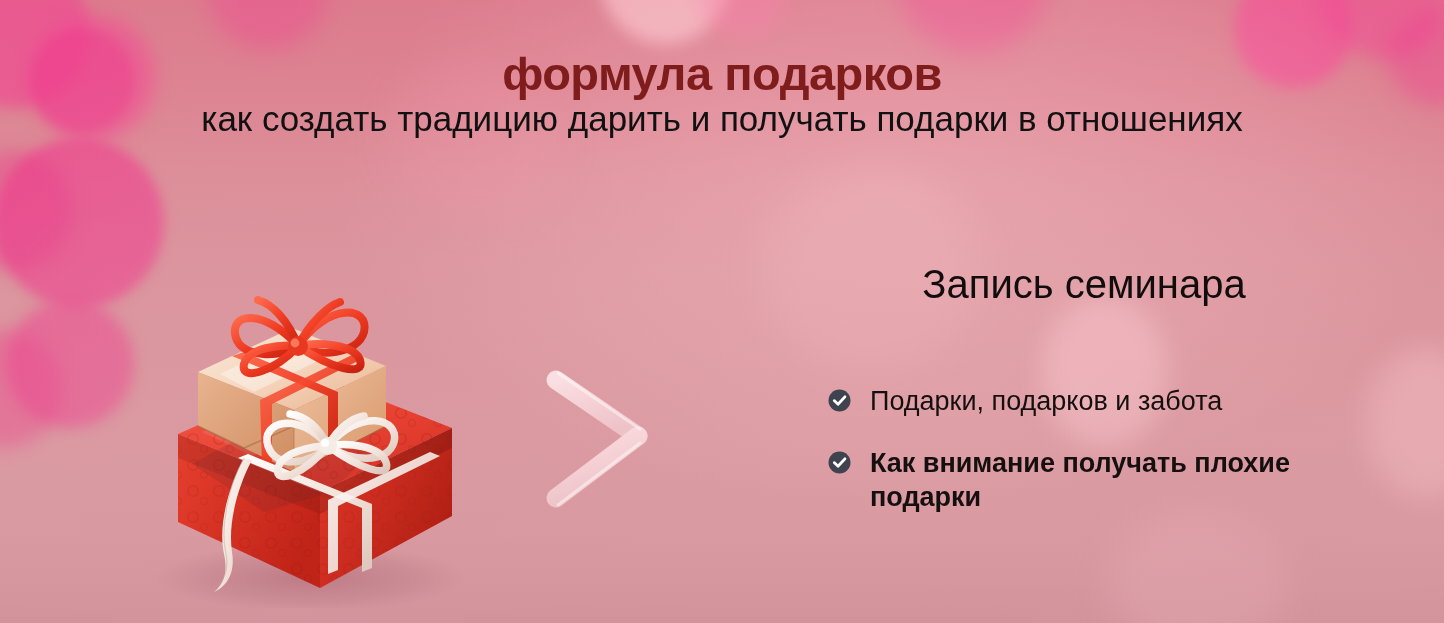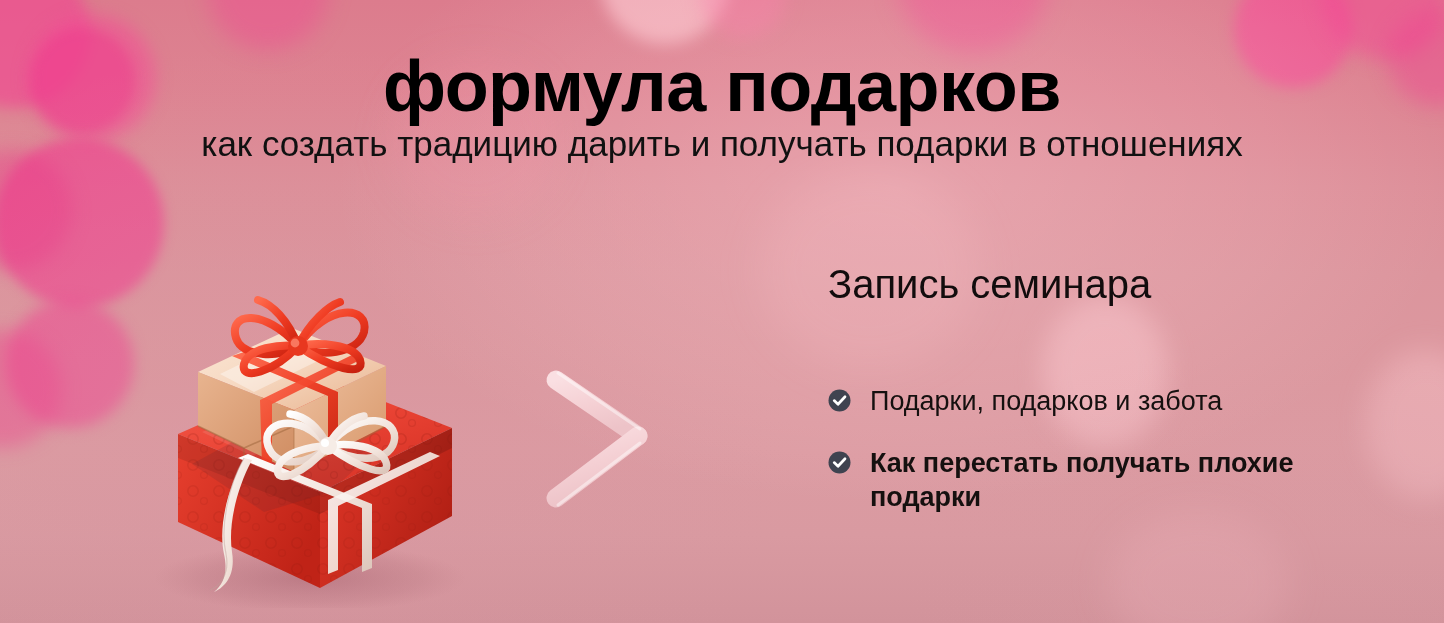--- a/index.html
+++ b/index.html
@@ -47,23 +47,23 @@
 
   
   .title-block {
     position: absolute;
     left: 0;
     top: 50px;
     width: 1444px;
     text-align: center;
   }
   .main-title {
-    font-size: 72px;
+    font-size: 47px;
     font-weight: bold;
-    color: #000000;
+    color: #7f1d1d;
     letter-spacing: -0.5px;
     line-height: 1.0;
     white-space: nowrap;
   }
   .sub-title {
     margin-top: 4px;
     font-size: 35px;
     font-weight: normal;
     color: #111111;
     line-height: 1.05;
@@ -94,20 +94,21 @@
   .right-col {
     position: absolute;
     left: 828px;
     top: 262px;
     width: 580px;
   }
   .seminar-heading {
     font-size: 40px;
     font-weight: normal;
     color: #120c0d;
+    text-align: center;
     width: 512px;
     margin: 0 0 0 0;
     line-height: 1.1;
   }
   .bullets {
     margin-top: 78px;
     list-style: none;
     padding: 0;
   }
   .bullet {
@@ -317,19 +318,19 @@
       </li>
 
 
       <li class="bullet">
         <span class="bullet-icon">
           <svg width="23" height="23" viewBox="0 0 23 23" xmlns="http://www.w3.org/2000/svg">
             <circle cx="11.5" cy="11.5" r="11" fill="#3f4350"></circle>
             <path d="M6.2 11.6 L10 15.2 L17 7.8" fill="none" stroke="#ffffff" stroke-width="2.7" stroke-linecap="round" stroke-linejoin="round"></path>
           </svg>
         </span>
-        <span class="bullet-text bold" style="max-width:498px; display:inline-block;">Как перестать получать плохие подарки</span>
+        <span class="bullet-text bold" style="max-width:498px; display:inline-block;">Как внимание получать плохие подарки</span>
       </li>
 
     </ul>
   </div>
 
 </div>
 
 </body></html>

